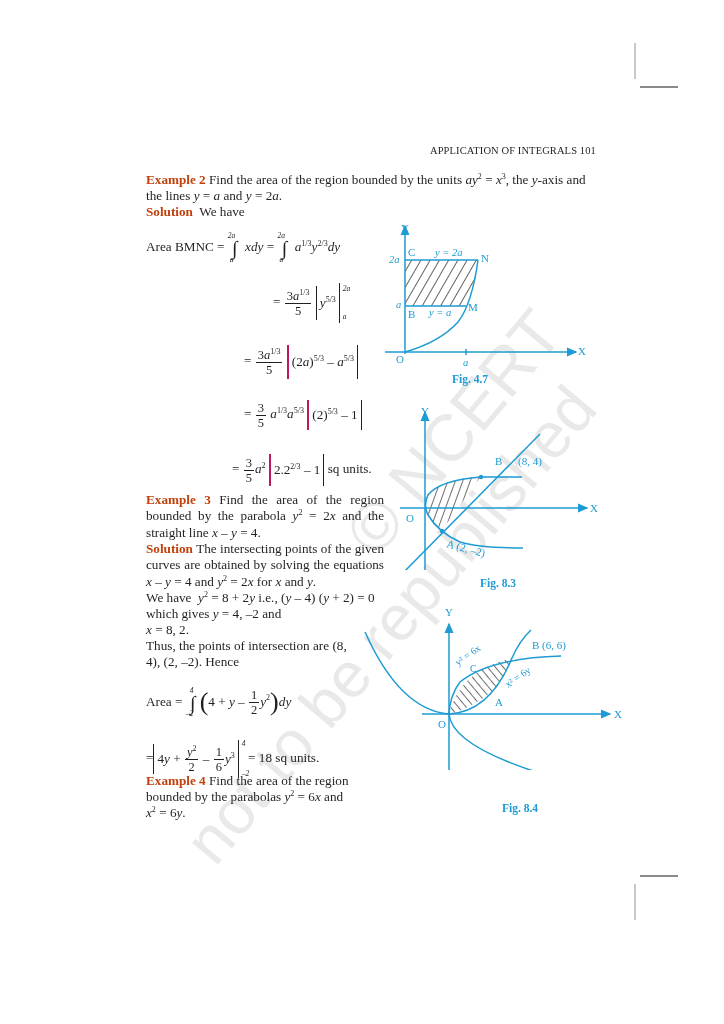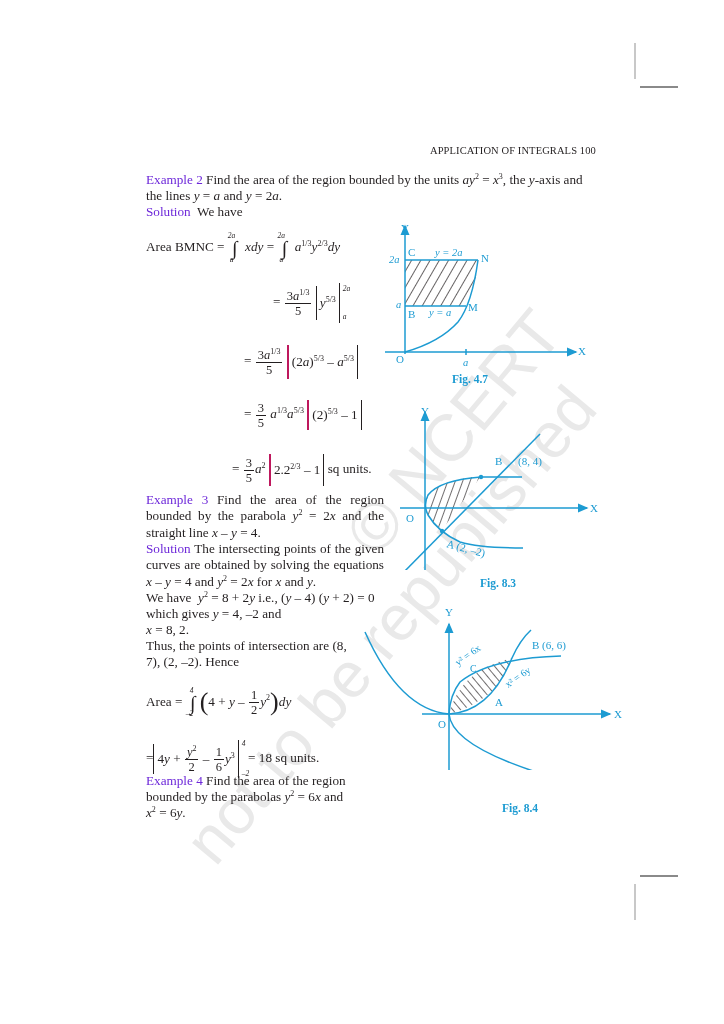--- a/index.html
+++ b/index.html
@@ -3,21 +3,21 @@
   <meta charset="utf-8">
   <style>
     html, body { margin:0; padding:0; background:#ffffff; }
     body { width:724px; height:1024px; position:relative; overflow:hidden;
            font-family:"Liberation Serif", "DejaVu Serif", serif; color:#231f20; }
     .abs { position:absolute; }
     .crop { position:absolute; background:#c8c8c8; }
     .header { position:absolute; left:430px; top:145px; font-size:10.5px; letter-spacing:0.1px; }
     .txt { position:absolute; font-size:13.2px; line-height:16.2px; white-space:nowrap; }
     .just { white-space:normal; text-align:justify; text-align-last:left; }
-    .blue { color:#6d28d9; font-weight:normal; }
+    .blue { color:#c2410c; font-weight:bold; }
     i { font-style:italic; }
     sup, sub { font-size:8px; line-height:0; }
     .frac { display:inline-block; vertical-align:middle; text-align:center; font-size:12.5px; line-height:14px; margin:0 1px; }
     .frac .n { display:block; border-bottom:1px solid #231f20; padding:0 2px; }
     .frac .d { display:block; padding:0 2px; }
     .bar { display:inline-block; border-left:2px solid #be185d; border-right:1px solid #231f20; padding:2px 3px; vertical-align:middle; }
     .lbar { display:inline-block; border-left:1px solid #231f20; padding:0 3px; vertical-align:middle; }
     .int { display:inline-block; position:relative; vertical-align:middle; width:14px; text-align:center; }
     .int .s { font-size:20px; line-height:20px; display:block; }
     .int .up { position:absolute; top:-10px; left:0; font-size:7.5px; font-style:italic; }
@@ -31,21 +31,21 @@
 <body>
 
 <div class="crop" style="left:634px;top:43px;width:2px;height:36px;"></div>
 <div class="crop" style="left:640px;top:86px;width:38px;height:1.5px;background:#8a8a8a;"></div>
 <div class="crop" style="left:640px;top:875px;width:38px;height:1.5px;background:#8a8a8a;"></div>
 <div class="crop" style="left:634px;top:884px;width:2px;height:36px;"></div>
 
 <div class="wm" style="left:330px;top:520px;transform:rotate(-50deg);">© NCERT</div>
 <div class="wm" style="left:170px;top:830px;transform:rotate(-50deg);font-size:64px;">not to be republished</div>
 
-<div class="header">APPLICATION OF INTEGRALS 100</div>
+<div class="header">APPLICATION OF INTEGRALS 101</div>
 
 <div class="txt" style="left:146px;top:172px;">
   <span class="blue">Example 2</span><span> Find the area of the region bounded by the units </span><i>ay</i><sup>2</sup> = <i>x</i><sup>3</sup>, the <i>y</i>-axis and
 </div>
 <div class="txt" style="left:146px;top:188px;">the lines <i>y</i> = <i>a</i> and <i>y</i> = 2<i>a</i>.</div>
 <div class="txt" style="left:146px;top:204px;">
   <span class="blue">Solution</span>&nbsp; <span>We have</span>
 </div>
 
 <div class="txt" style="left:146px;top:238px;">
@@ -80,21 +80,21 @@
 <div class="txt just" style="left:146px;top:492px;width:238px;line-height:16.3px;">
   <span class="blue">Example 3</span> Find the area of the region bounded by the parabola <i>y</i><sup>2</sup> = 2<i>x</i> and the straight line <i>x</i> – <i>y</i> = 4.
 </div>
 <div class="txt just" style="left:146px;top:541px;width:238px;line-height:16.3px;">
   <span class="blue">Solution</span> The intersecting points of the given curves are obtained by solving the equations <i>x</i> – <i>y</i> = 4 and <i>y</i><sup>2</sup> = 2<i>x</i> for <i>x</i> and <i>y</i>.
 </div>
 <div class="txt" style="left:146px;top:590px;">We have&nbsp; <i>y</i><sup>2</sup> = 8 + 2<i>y</i> i.e., (<i>y</i> – 4) (<i>y</i> + 2) = 0</div>
 <div class="txt" style="left:146px;top:606px;">which gives <i>y</i> = 4, –2 and</div>
 <div class="txt" style="left:146px;top:622px;"><i>x</i> = 8, 2.</div>
 <div class="txt" style="left:146px;top:638px;">Thus, the points of intersection are (8,</div>
-<div class="txt" style="left:146px;top:654px;">7), (2, –2). Hence</div>
+<div class="txt" style="left:146px;top:654px;">4), (2, –2). Hence</div>
 
 <div class="txt" style="left:146px;top:688px;">
   <span>Area  =</span>
   <span class="int"><span class="up" style="left:4px;">4</span><span class="s">∫</span><span class="lo" style="left:0;">–2</span></span><span style="font-size:26px;vertical-align:middle;">(</span>4 + <i>y</i> – <span class="frac"><span class="n">1</span><span class="d">2</span></span><i>y</i><sup>2</sup><span style="font-size:26px;vertical-align:middle;">)</span><i>dy</i>
 </div>
 
 <div class="txt" style="left:146px;top:740px;">
   =<span class="lbar" style="height:30px;line-height:30px;">4<i>y</i> + <span class="frac"><span class="n"><i>y</i><sup>2</sup></span><span class="d">2</span></span> – <span class="frac"><span class="n">1</span><span class="d">6</span></span><i>y</i><sup>3</sup></span><span class="lbar" style="height:38px;position:relative;"><span class="lim" style="top:-4px;left:3px;">4</span><span class="lim" style="bottom:-4px;left:3px;">–2</span></span>
   <span>=  18 sq units.</span>
 </div>

